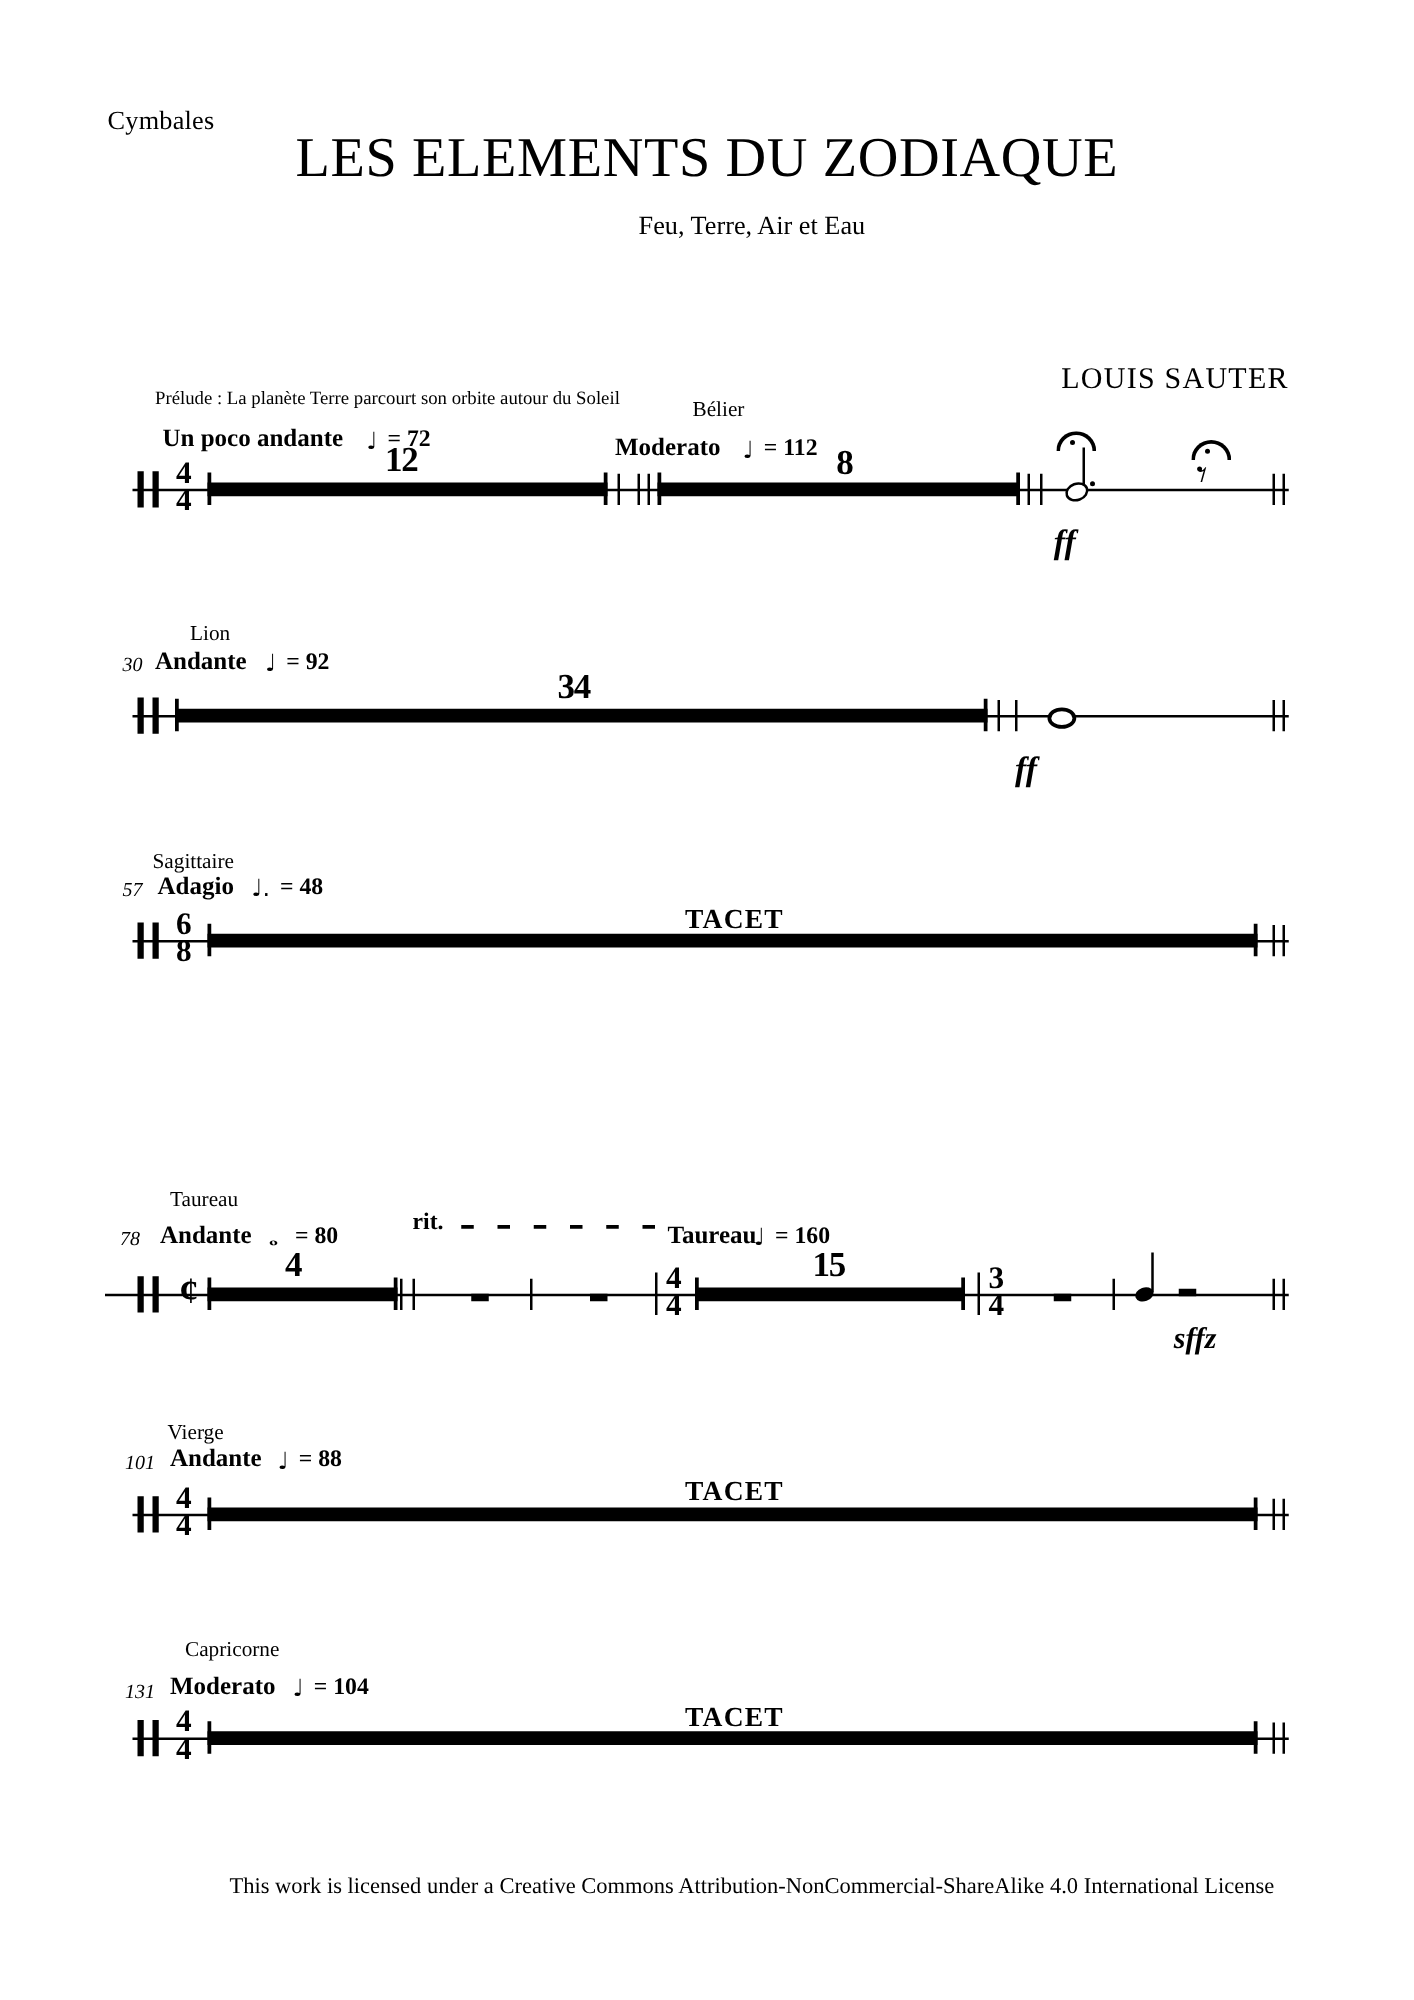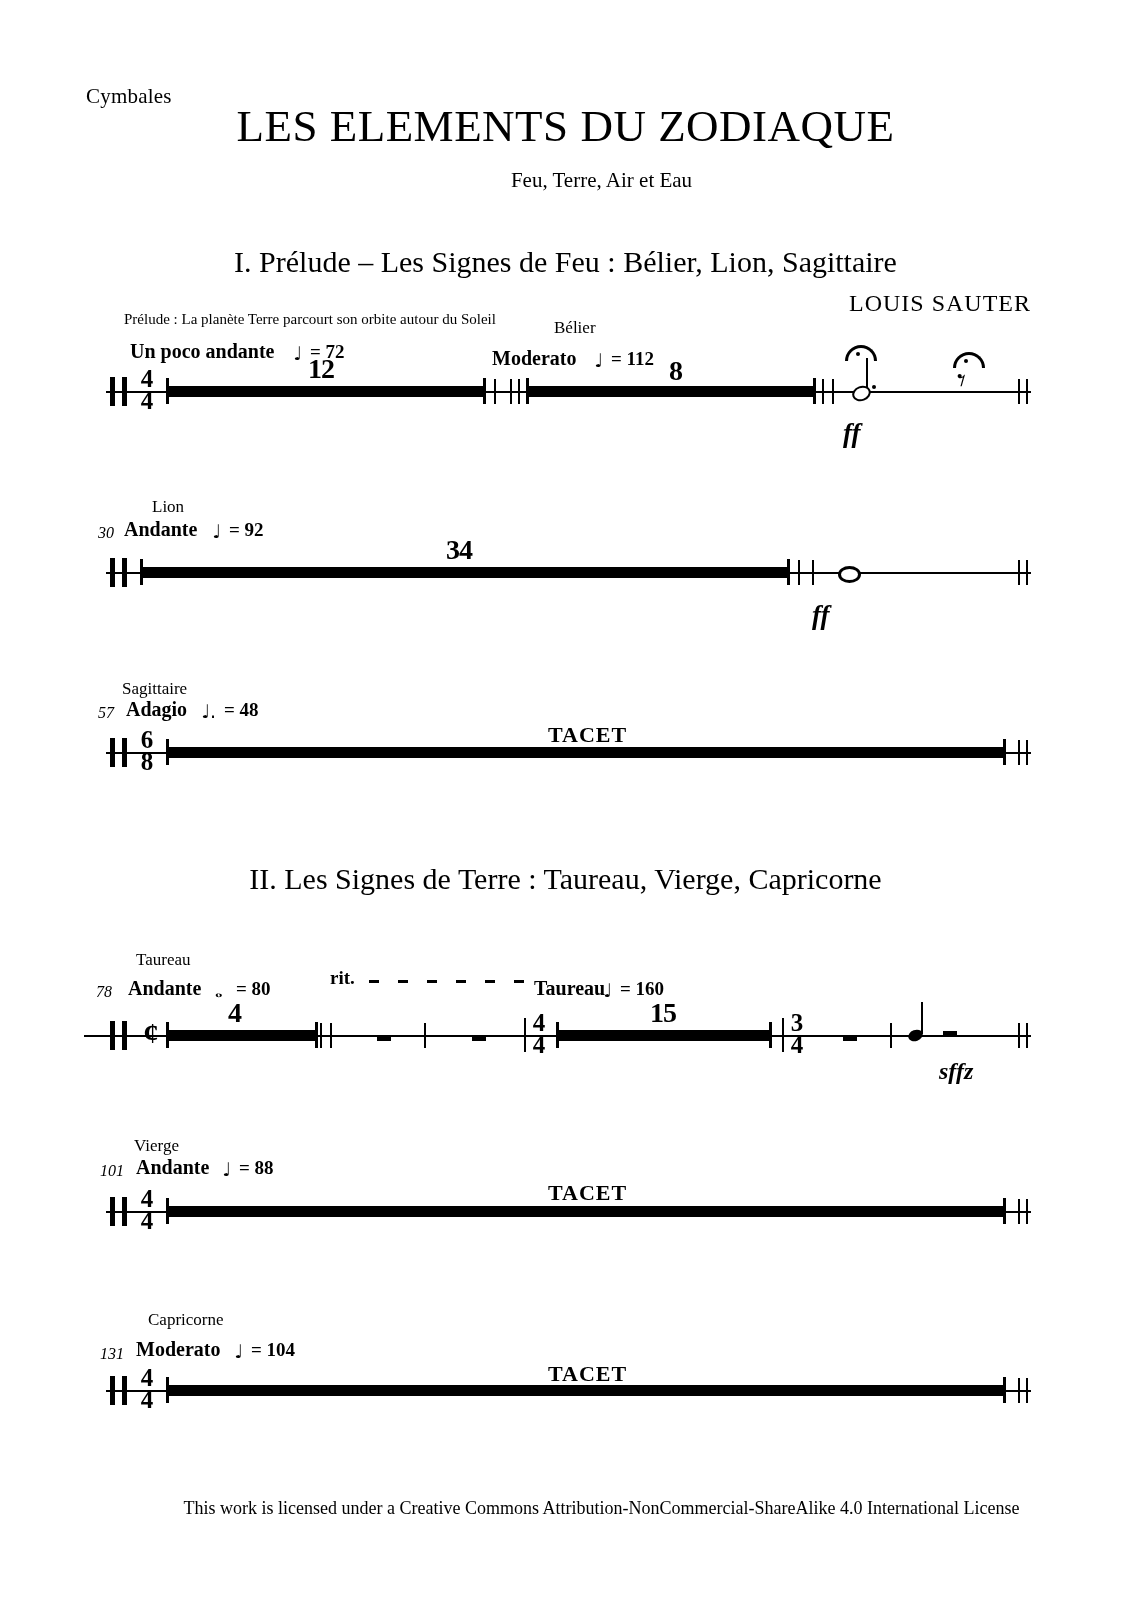--- a/index.html
+++ b/index.html
@@ -170,21 +170,20 @@
 <body>
 
 <div id="page">
 
   <div class="abs part-name" style="left:86px; top:84px;">Cymbales</div>
 
   <div class="abs work-title" style="left:0; top:100px; width:1131px; text-align:center;">LES ELEMENTS DU ZODIAQUE</div>
 
   <div class="abs subtitle" style="left:0; top:168px; width:1131px; text-align:center;padding-left:36px;">Feu, Terre, Air et Eau</div>
 
-  <div class="abs mvt-title" style="left:0; top:245px; width:1131px; text-align:center;">I. Prélude – Les Signes de Feu : Bélier, Lion, Sagittaire</div>
 
   <div class="abs composer" style="left:0; top:290px; width:1031px; text-align:right;">LOUIS SAUTER</div>
 
   <div class="system">
 
     <div class="abs expr-note" style="left:124px; top:311px;">Prélude : La planète Terre parcourt son orbite autour du Soleil</div>
 
     <div class="abs tempo-text" style="left:130px; top:340px;">Un poco andante</div>
     <div class="abs metro-note" style="left:293px; top:341px;">♩</div>
     <div class="abs tempo-num" style="left:310px; top:341px;">= 72</div>
@@ -273,21 +272,20 @@
       <span>6</span>
       <span>8</span>
     </div>
 
     <div class="multirest" style="left:166px; top:747px; width:840px;"></div>
 
     <div class="bar thin" style="left:1018px; top:740px; height:25px;"></div>
     <div class="bar thin" style="left:1026px; top:740px; height:25px;"></div>
   </div>
 
-  <div class="abs mvt-title" style="left:0; top:862px; width:1131px; text-align:center;">II. Les Signes de Terre : Taureau, Vierge, Capricorne</div>
 
   <div class="system">
     <div class="abs rehearsal" style="left:136px; top:950px;">Taureau</div>
     <div class="abs meas-num" style="left:96px; top:983px;">78</div>
     <div class="abs tempo-text" style="left:128px; top:977px;">Andante</div>
     <div class="abs metro-note" style="left:215px; top:978px;">𝅝</div>
     <div class="abs tempo-num" style="left:236px; top:978px;">= 80</div>
 
     <div class="abs rit-text" style="left:330px; top:967px;">rit.</div>
     <div class="rit-dash" style="left:369px; top:980px;"></div>

